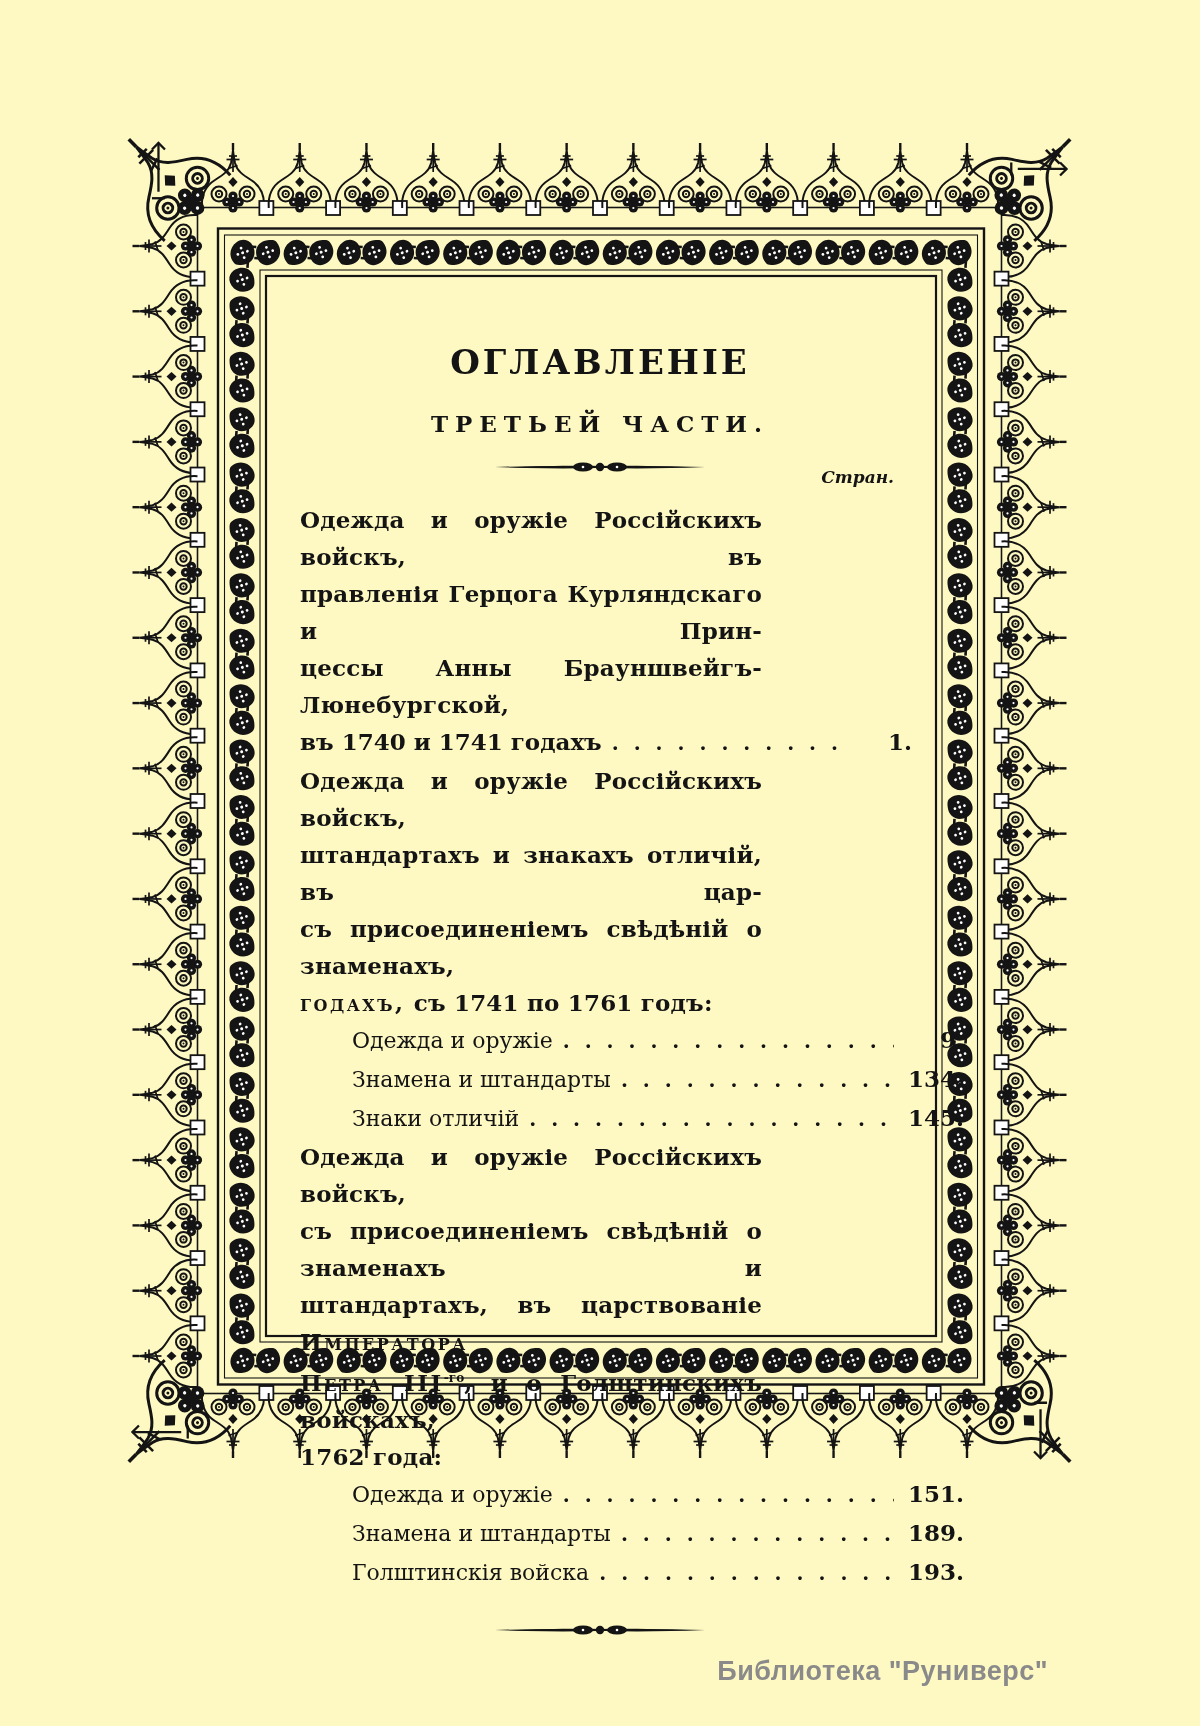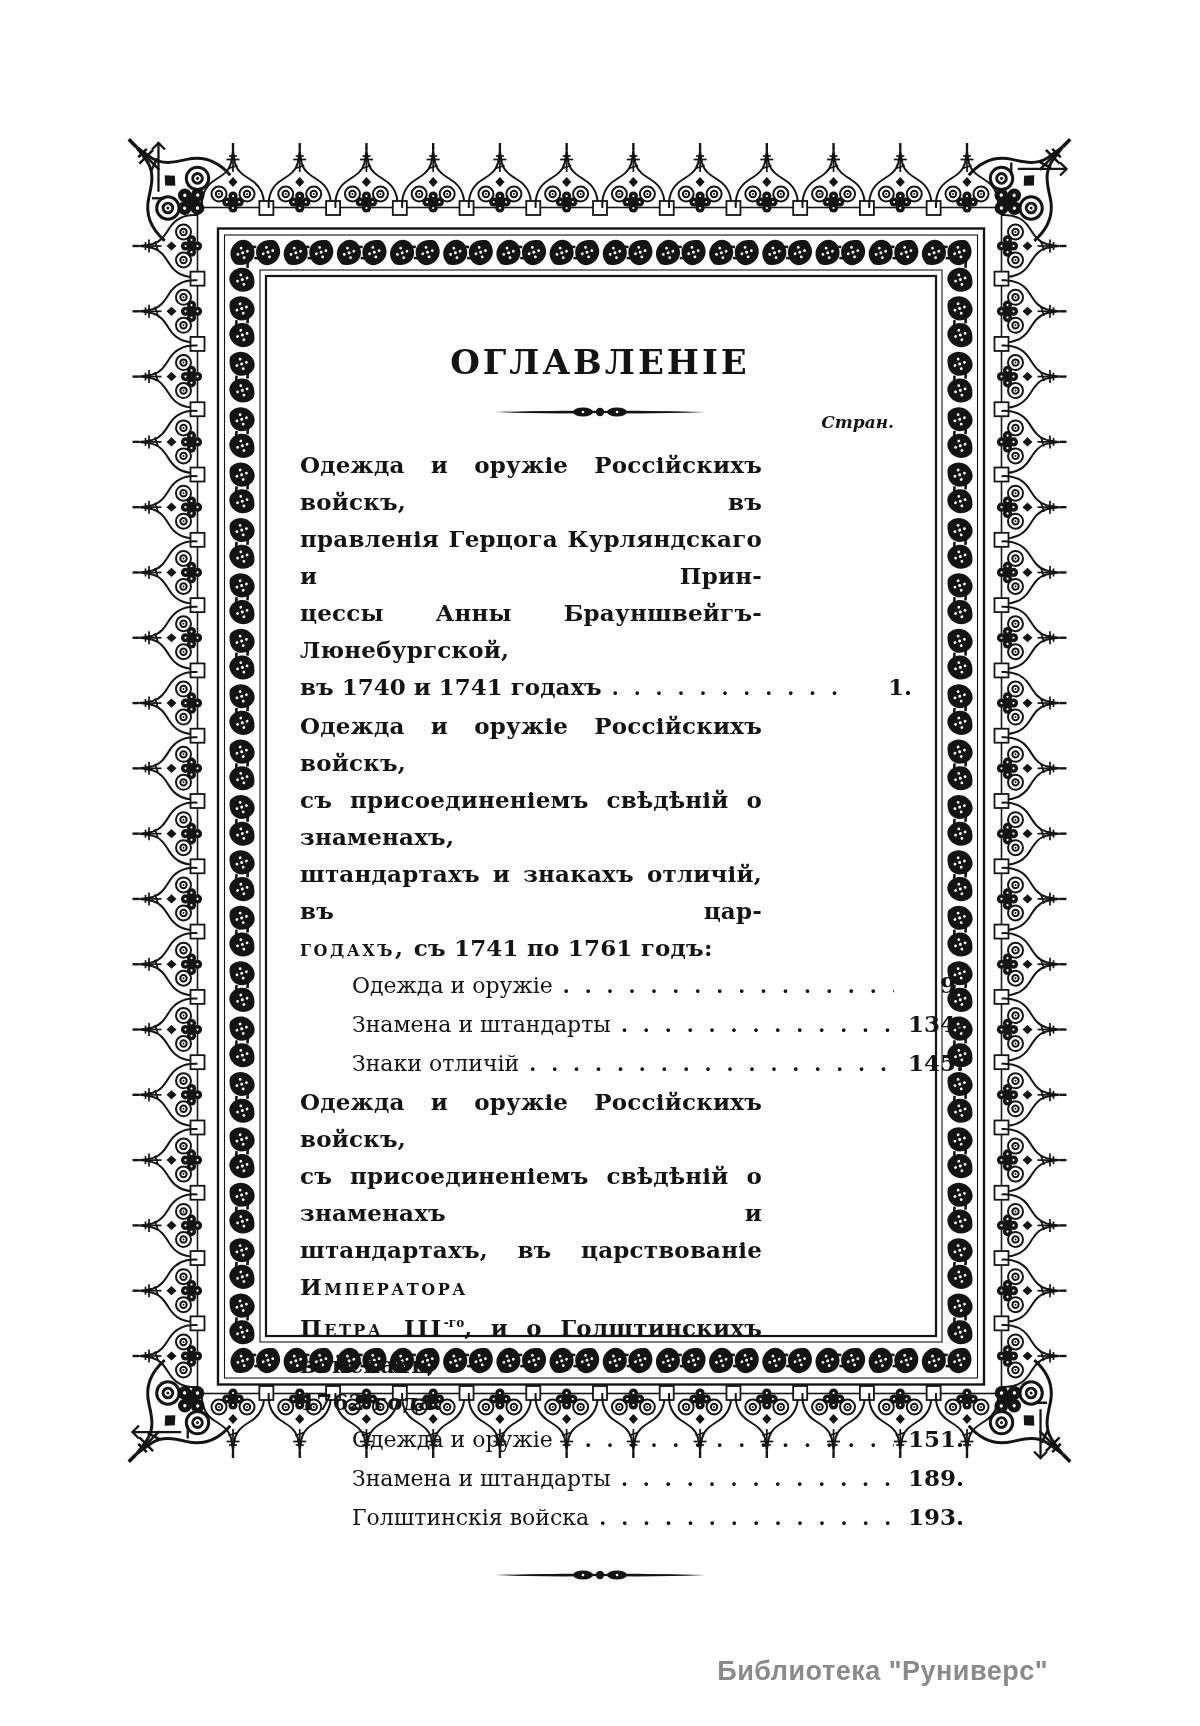--- a/index.html
+++ b/index.html
@@ -1,18 +1,18 @@
 <!DOCTYPE html>
 <html><head>
 <meta charset="utf-8">
 <style>
   html,body{margin:0;padding:0;background:#e8e8e8;}
   .page{
     position:relative; width:1200px; height:1726px; margin:0 auto;
-    background:#ffffff; overflow:hidden;
+    background:#fef9c3; overflow:hidden;
     font-family:"DejaVu Serif","Liberation Serif",serif; color:#141414;
   }
   .border-svg{position:absolute; left:0; top:0;}
   .content{
     position:absolute; left:270px; top:280px; width:660px; height:1060px;
   }
   .title{
     margin:62px 0 0 0; text-align:center;
     font-size:34px; font-weight:bold; letter-spacing:3px;
   }
@@ -386,20 +386,21 @@
         <use href="#leaf" xlink:href="#leaf" transform="translate(960,1277.4) rotate(252)"></use>
         <use href="#leaf" xlink:href="#leaf" transform="translate(242,1305.1) rotate(72)"></use>
         <use href="#leaf" xlink:href="#leaf" transform="translate(960,1305.1) rotate(72)"></use>
         <use href="#leaf" xlink:href="#leaf" transform="translate(242,1332.8) rotate(252)"></use>
         <use href="#leaf" xlink:href="#leaf" transform="translate(960,1332.8) rotate(252)"></use>
       </g>
   </svg>
 
   <div class="content">
     <div class="title">ОГЛАВЛЕНІЕ</div>
+    <div class="subtitle">ТРЕТЬЕЙ ЧАСТИ.</div>
 
     <svg class="divider" width="210" height="16" viewBox="0 0 210 16">
       <polygon points="0,8.6 68,6.8 210,7.4 68,9.6" fill="#141414"></polygon>
       <polygon points="210,8.6 142,6.8 0,7.4 142,9.6" fill="#141414"></polygon>
       <ellipse cx="88" cy="8" rx="10" ry="4.6" fill="#141414"></ellipse>
       <circle cx="105" cy="8" r="4.2" fill="#141414"></circle>
       <ellipse cx="122" cy="8" rx="10" ry="4.6" fill="#141414"></ellipse>
       <circle cx="88" cy="8" r="1.3" fill="#ffffff"></circle>
       <circle cx="122" cy="8" r="1.3" fill="#ffffff"></circle>
     </svg>
@@ -414,22 +415,22 @@
         <div class="line">цессы Анны Брауншвейгъ-Люнебургской,</div>
         <div class="row main">
           <span class="lbl">въ 1740 и 1741 годахъ</span>
           <span class="leader">. . . . . . . . . . . . . . . . . . . . . . . . . .</span>
           <span class="pg">1.</span>
         </div>
       </div>
 
       <div class="entry gap">
         <div class="line">Одежда и оружіе Россійскихъ войскъ,</div>
+        <div class="line">штандартахъ и знакахъ отличій, въ цар-</div>
         <div class="line">съ присоединеніемъ свѣдѣній о знаменахъ,</div>
-        <div class="line">штандартахъ и знакахъ отличій, въ цар-</div>
         <div class="line nl">
           <span class="sc">годахъ,</span><span> съ 1741 по 1761 годъ:</span>
         </div>
         <div class="row sub">
           <span class="lbl">Одежда и оружіе</span>
           <span class="leader">. . . . . . . . . . . . . . . . . . . . . . . . . .</span>
           <span class="pg">9.</span>
         </div>
         <div class="row sub">
           <span class="lbl">Знамена и штандарты</span>

